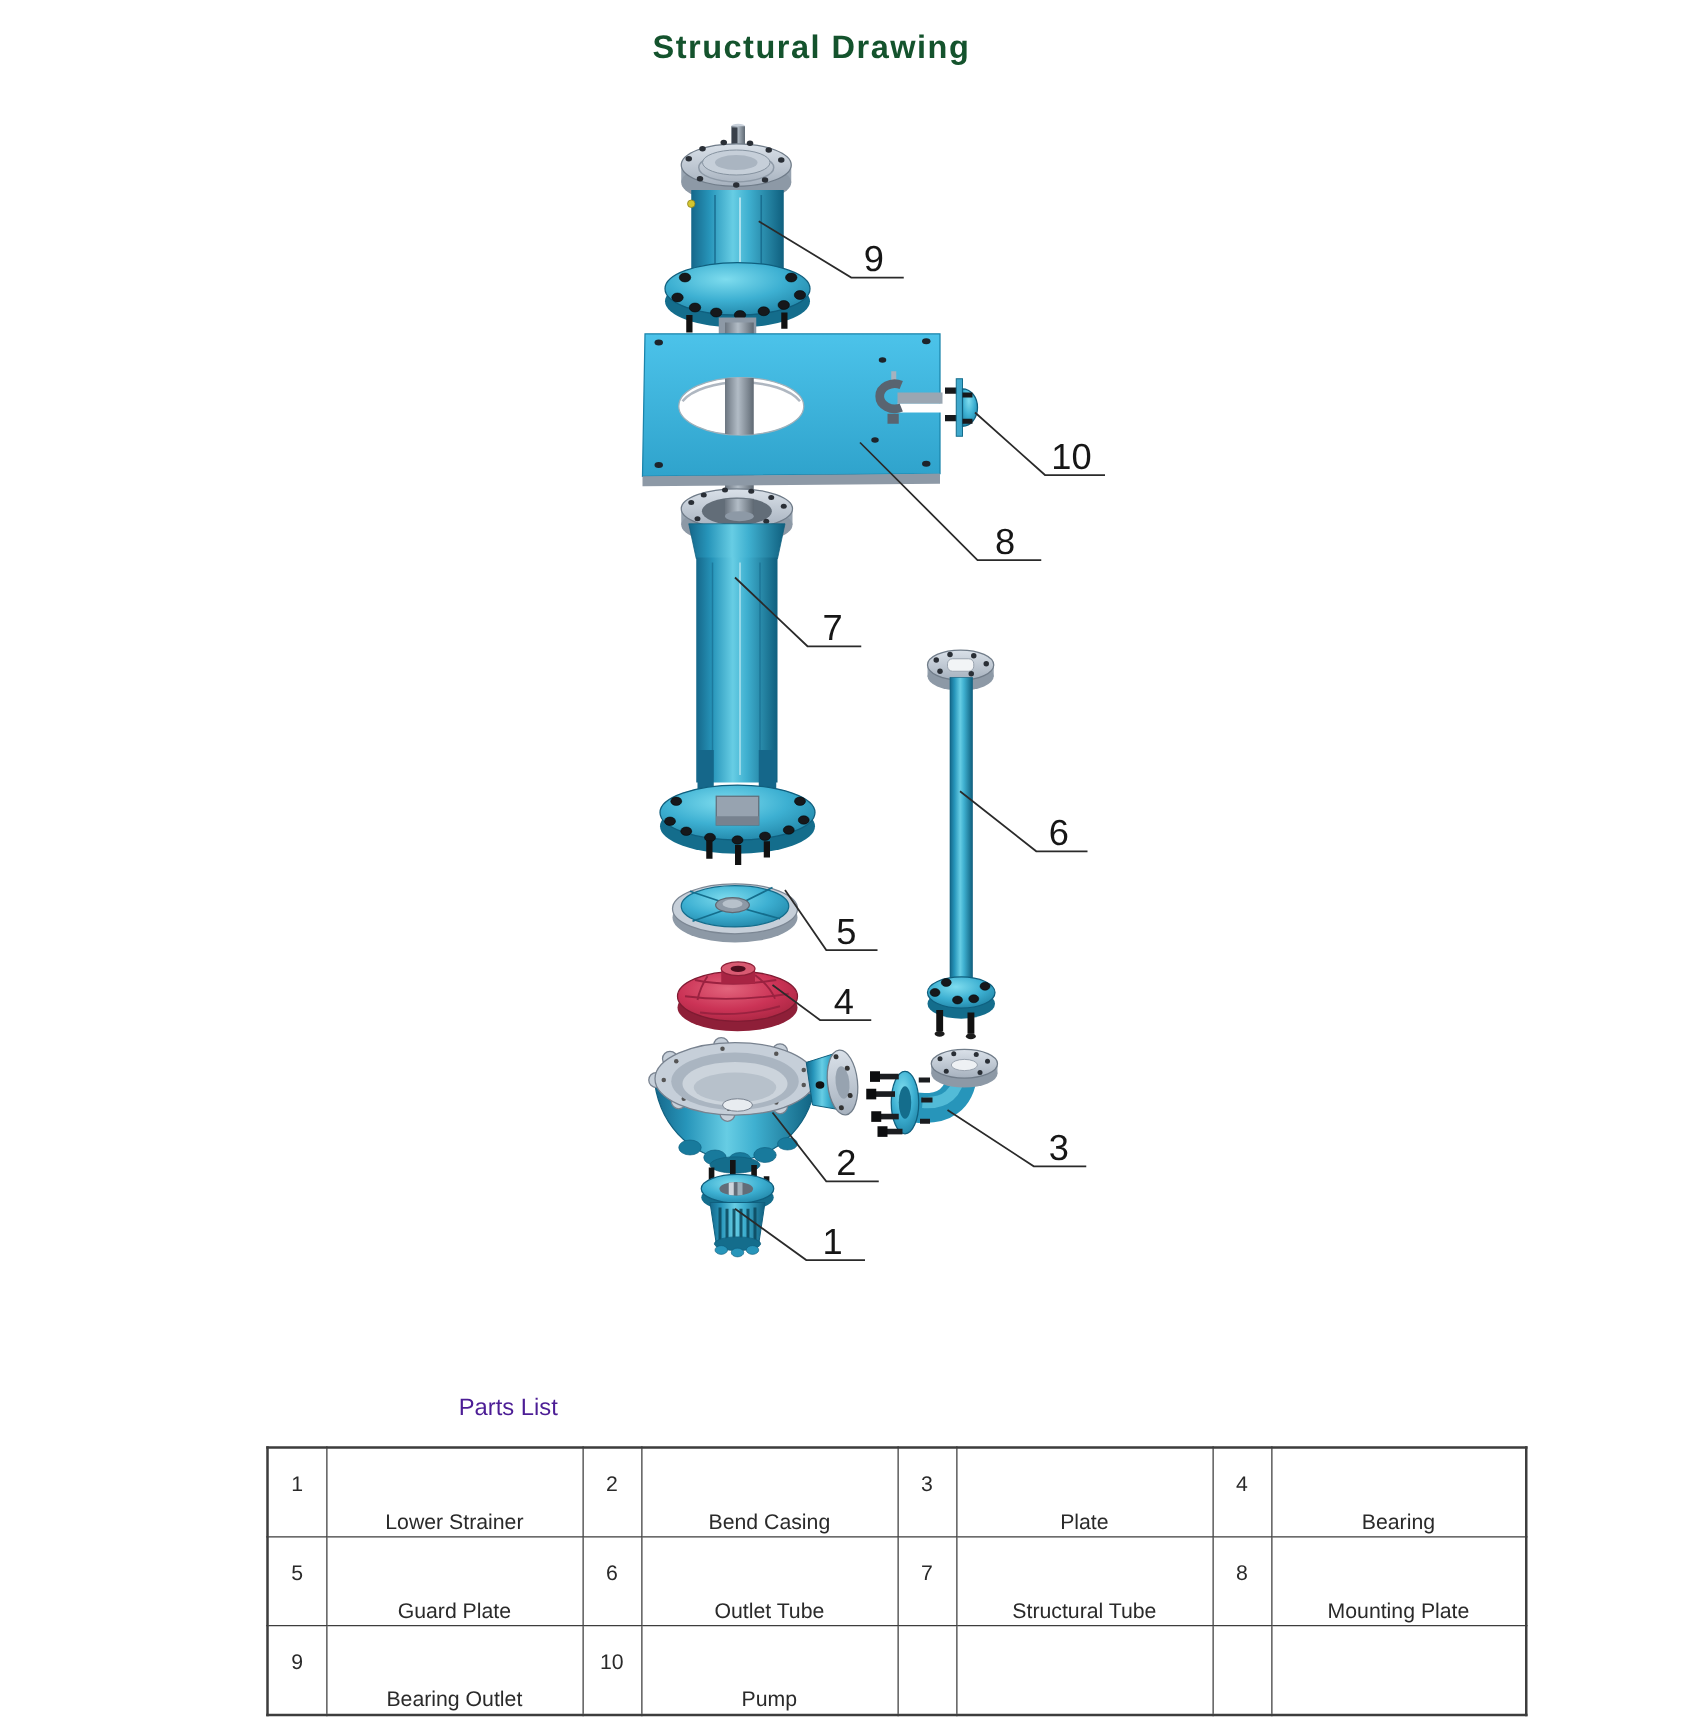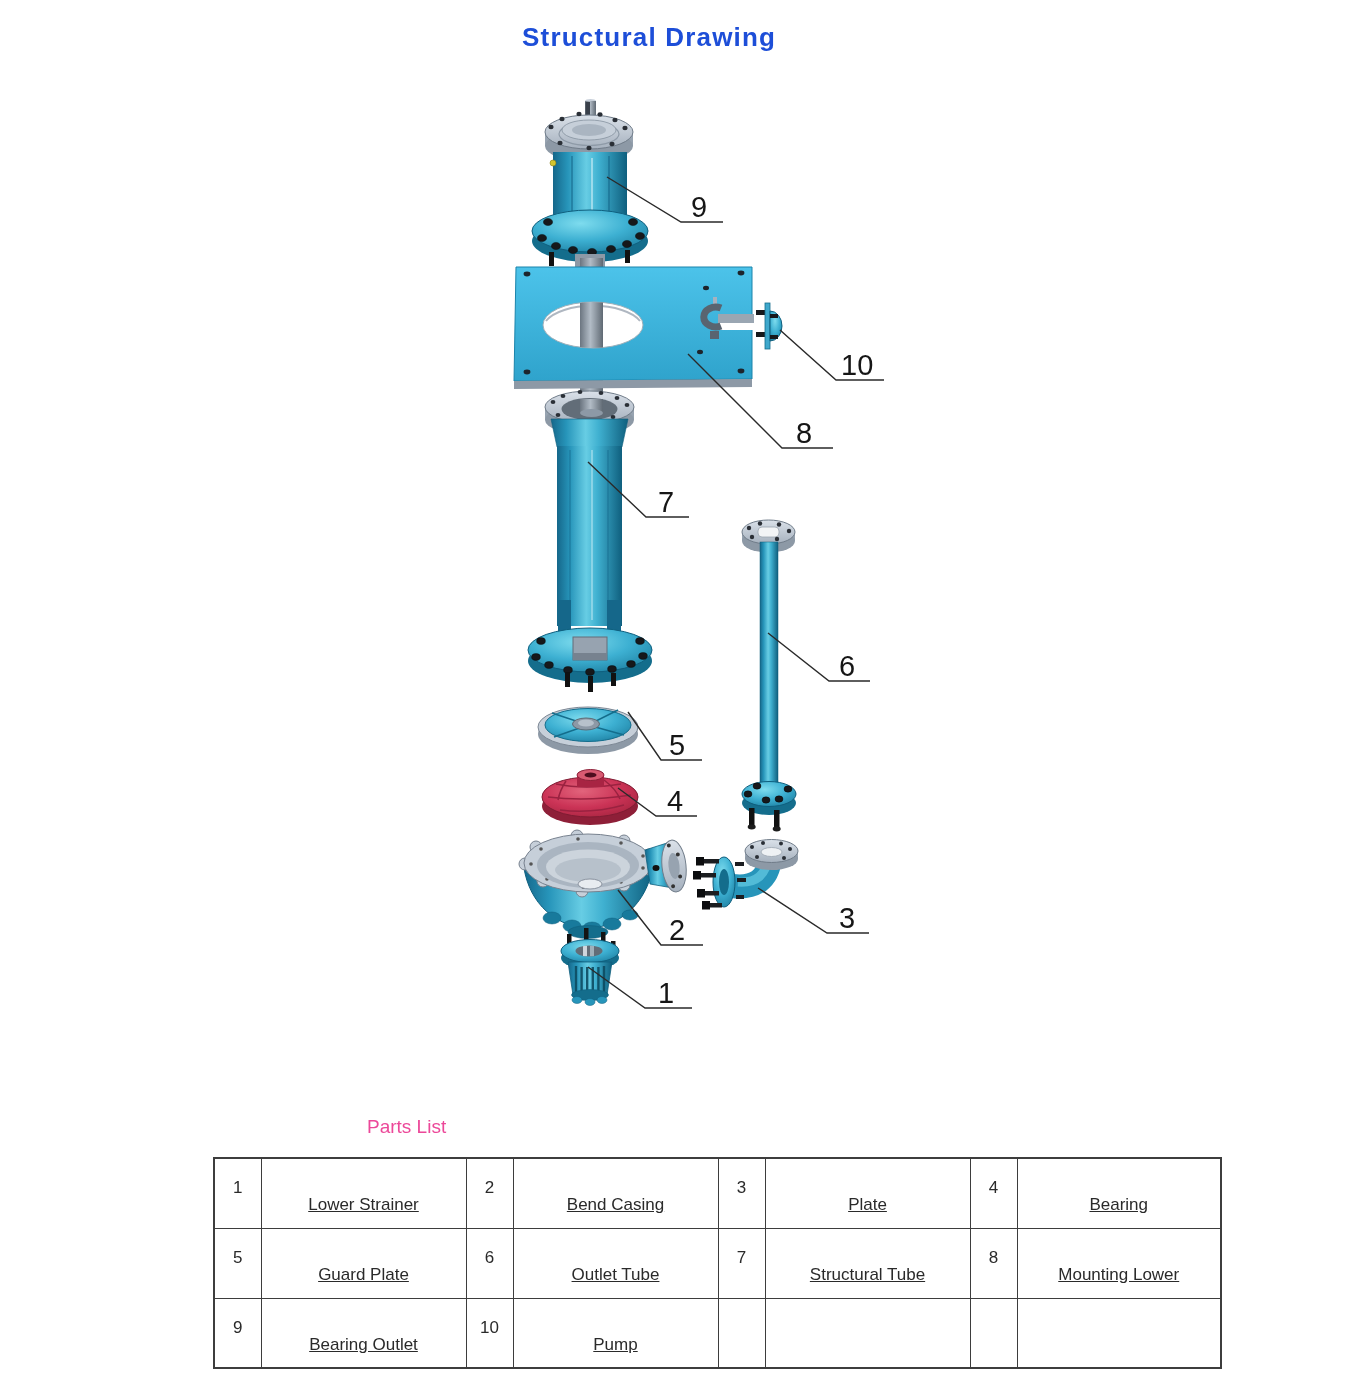--- a/index.html
+++ b/index.html
@@ -1,28 +1,28 @@
 <!DOCTYPE html>
 <html><head>
 <meta charset="utf-8">
 <style>
   html,body{margin:0;padding:0;background:#ffffff;}
   body{width:1366px;height:1388px;position:relative;overflow:hidden;
        font-family:"Liberation Sans", sans-serif;color:#1f1f1f;}
   .page-title{position:absolute;left:522px;top:22px;font-size:26px;font-weight:bold;
-              letter-spacing:1.2px;color:#1d4ed8;white-space:nowrap;text-align:center;}
+              letter-spacing:1.2px;color:#14532d;white-space:nowrap;text-align:center;}
   .drawing-svg{position:absolute;left:0;top:0;}
-  .parts-list-heading{position:absolute;left:367px;top:1116px;font-size:19px;color:#ec4899;}
+  .parts-list-heading{position:absolute;left:367px;top:1116px;font-size:19px;color:#4c1d95;}
   table.parts{position:absolute;left:213px;top:1157px;border-collapse:collapse;
               table-layout:fixed;width:1007px;}
   table.parts td{border:1.7px solid #3d3d3d;vertical-align:top;text-align:center;
                  font-size:17px;color:#2a2a2a;overflow:hidden;}
   table.parts{border:2.2px solid #3d3d3d;}
   td.tnum{padding-top:19px;}
-  td.tname{padding-top:36px;text-decoration:underline;}
+  td.tname{padding-top:49px;}
   tr.prow{height:70px;}
   svg text.callout{font-family:"Liberation Sans",sans-serif;font-size:29px;fill:#161616;}
 </style>
 </head>
 <body>
 
 <div class="page-title">Structural Drawing</div>
 
 <svg class="drawing-svg" width="1366" height="1080" viewBox="0 0 1366 1080">
   <defs>
@@ -413,21 +413,21 @@
     <td class="tname">Bearing</td>
   </tr>
   <tr class="prow">
     <td class="tnum">5</td>
     <td class="tname">Guard Plate</td>
     <td class="tnum">6</td>
     <td class="tname">Outlet Tube</td>
     <td class="tnum">7</td>
     <td class="tname">Structural Tube</td>
     <td class="tnum">8</td>
-    <td class="tname">Mounting Lower</td>
+    <td class="tname">Mounting Plate</td>
   </tr>
   <tr class="prow">
     <td class="tnum">9</td>
     <td class="tname">Bearing Outlet</td>
     <td class="tnum">10</td>
     <td class="tname">Pump</td>
     <td class="tnum"></td>
     <td class="tname"></td>
     <td class="tnum"></td>
     <td class="tname"></td>

